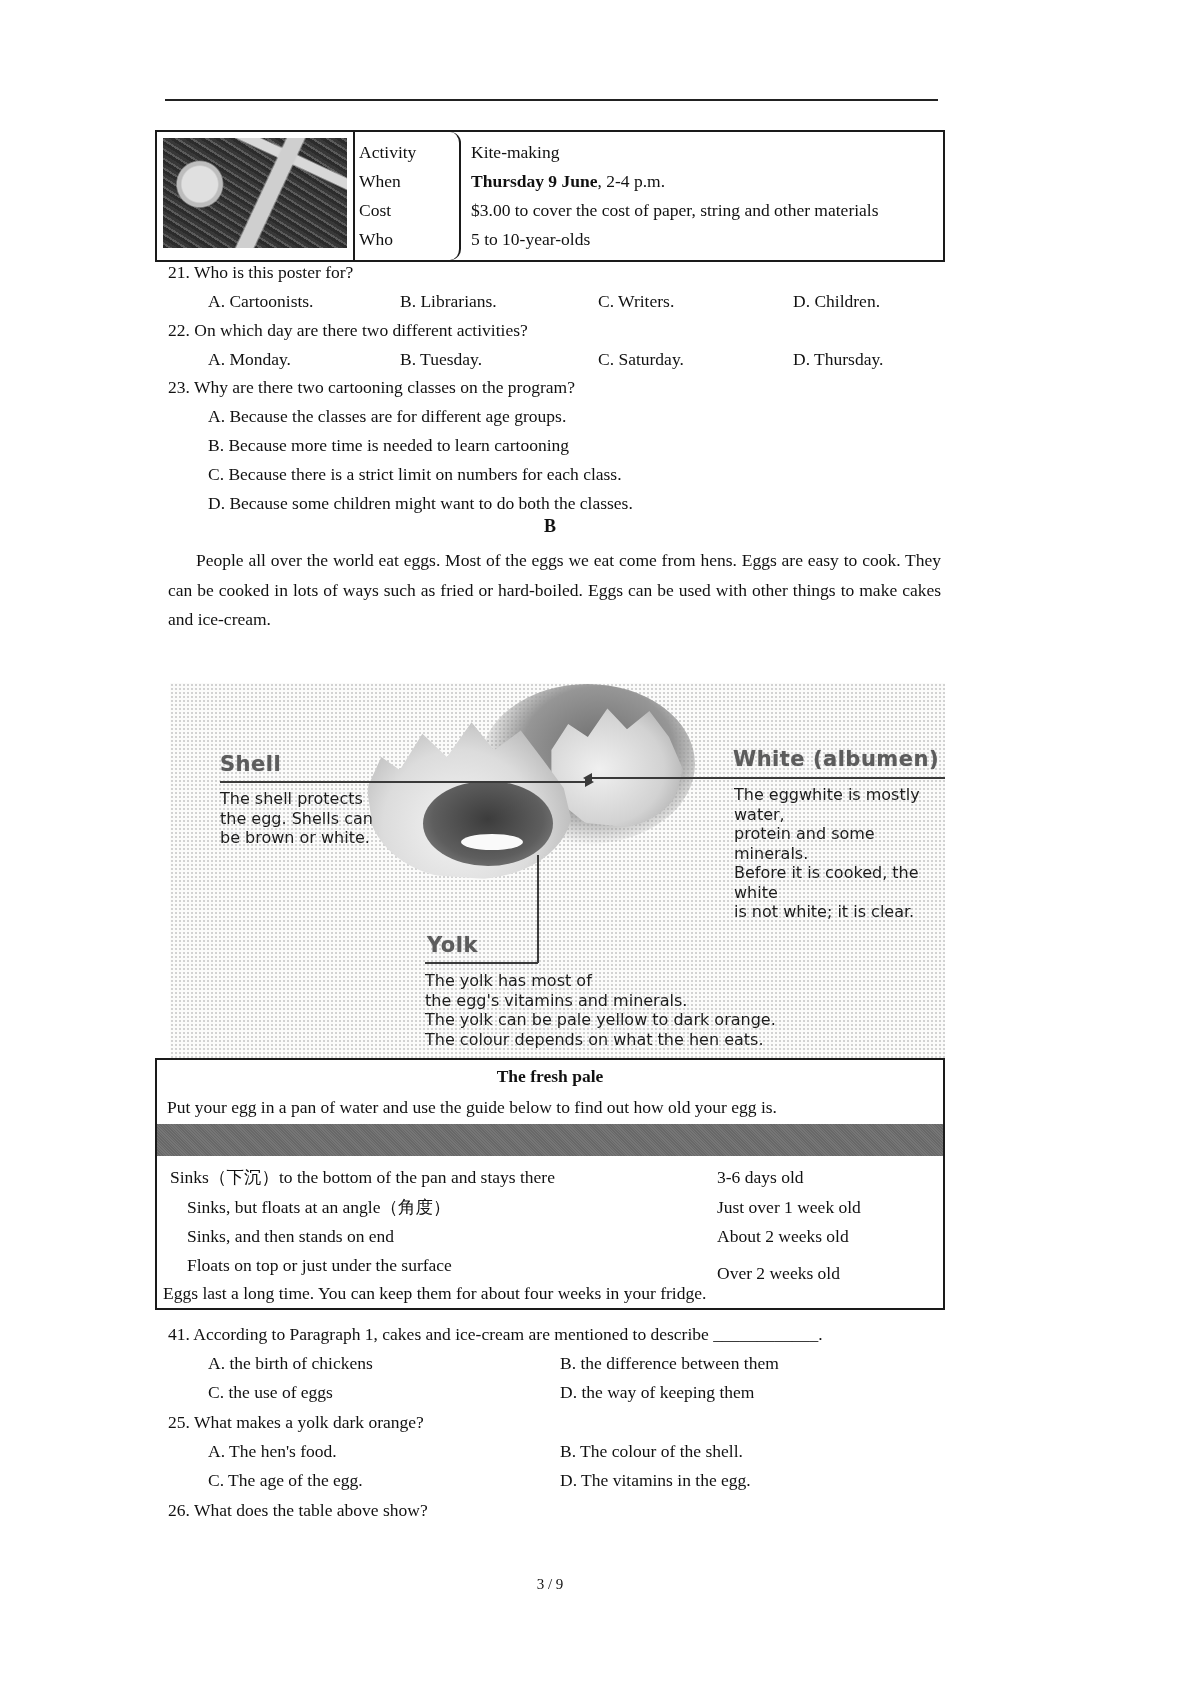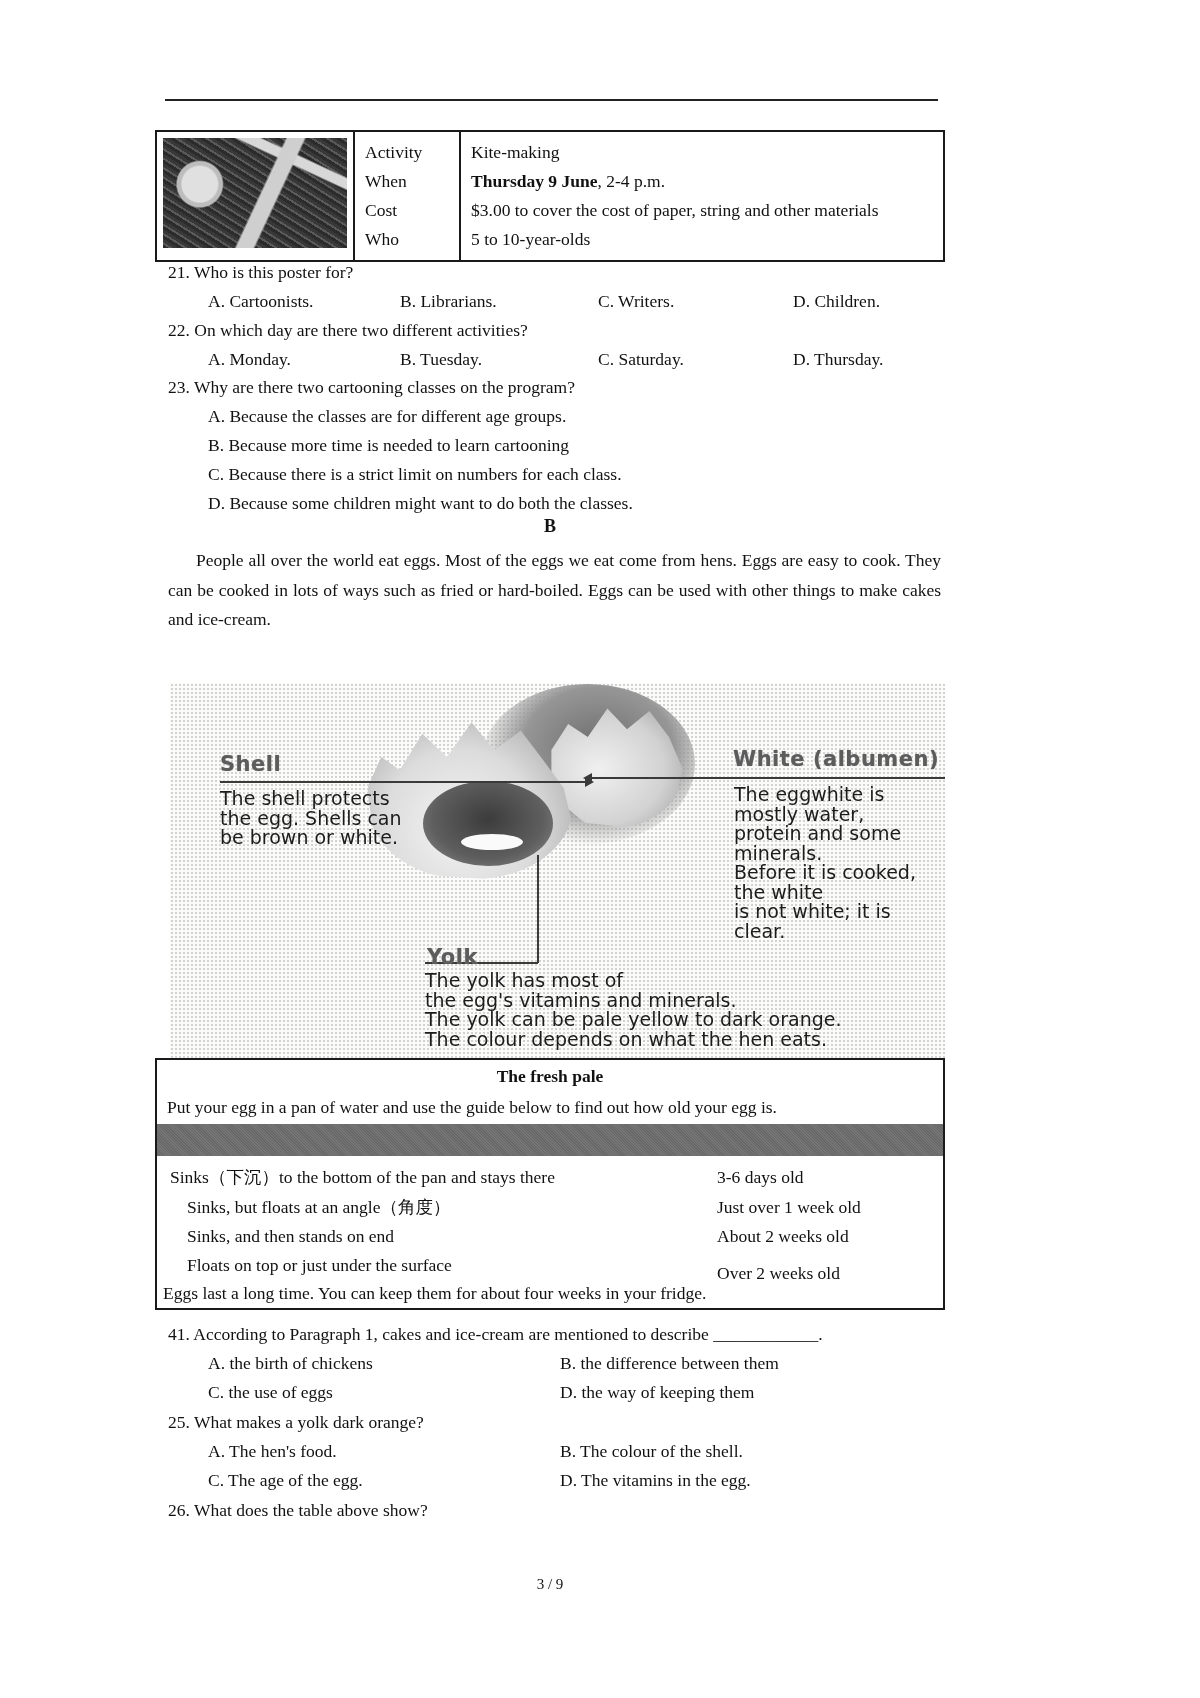--- a/index.html
+++ b/index.html
@@ -7,21 +7,21 @@
         font-family:"Liberation Serif",serif;color:#111;overflow:hidden;}
   .abs{position:absolute;}
   .t{font-size:17.5px;line-height:29px;white-space:nowrap;}
   .top-rule{left:165px;top:99px;width:773px;border-top:2px solid #222;height:0;}
 
   
   .poster{left:155px;top:130px;width:786px;border:2px solid #1a1a1a;
           display:grid;grid-template-columns:198px 106px 1fr;}
   .poster .cell{padding:6px 0 6px 0;}
   .poster .img-cell{border-right:2px solid #1a1a1a;padding:6px;}
-  .poster .labels-cell{border-right:2px solid #1a1a1a;padding-left:10px;}
+  .poster .labels-cell{border-right:2px solid #1a1a1a;padding-left:4px;border-radius:11px;}
   .poster .values-cell{padding-left:10px;}
   .poster .row{height:29px;line-height:29px;font-size:17.5px;white-space:nowrap;}
   .kite-photo{width:184px;height:110px;
     background:
       radial-gradient(circle at 20% 42%, #e0e0e0 0 11%, #bdbdbd 12% 14%, transparent 15%),
       linear-gradient(115deg, transparent 52%, #cfcfcf 53% 60%, transparent 61%),
       linear-gradient(205deg, transparent 20%, #d8d8d8 21% 26%, transparent 27%),
       repeating-linear-gradient(32deg, #2b2b2b 0 3px, #5a5a5a 3px 5px, #383838 5px 8px);
     }
 
@@ -36,21 +36,21 @@
   .passage{left:168px;top:546px;width:773px;font-size:17.5px;line-height:29.5px;
            text-align:justify;text-indent:28px;white-space:normal;}
 
   
   .diagram{left:170px;top:683px;width:775px;height:375px;background-color:#fbfbfa;
      background-image:radial-gradient(#cfcfcf 0.7px, transparent 0.8px);
      background-size:4px 4px;}
   .dlabel{position:absolute;font-family:"DejaVu Sans",sans-serif;font-weight:bold;
           font-size:21px;color:#5c5c5c;letter-spacing:0.5px;white-space:nowrap;
           text-shadow:0 0 1px #9a9a9a;}
-  .dtext{position:absolute;font-family:"DejaVu Sans",sans-serif;font-size:19px;
+  .dtext{position:absolute;font-family:"DejaVu Sans",sans-serif;font-size:16px;
          line-height:19.5px;color:#1c1c1c;white-space:pre-line;}
   .hline{position:absolute;border-top:2px solid #3a3a3a;height:0;}
   .vline{position:absolute;border-left:2px solid #3a3a3a;width:0;}
   .arrow-r{position:absolute;width:0;height:0;border-top:5px solid transparent;
            border-bottom:5px solid transparent;border-left:9px solid #3a3a3a;}
   .arrow-l{position:absolute;width:0;height:0;border-top:5px solid transparent;
            border-bottom:5px solid transparent;border-right:9px solid #3a3a3a;}
 
   
   .egg-photo{position:absolute;left:195px;top:3px;width:330px;height:197px;}
@@ -149,21 +149,21 @@
     <div class="dlabel" style="left:563px;top:64px;">White (albumen)</div>
     <div class="hline" style="left:421px;top:94px;width:354px;"></div>
     <div class="arrow-l" style="left:413px;top:90px;"></div>
     <div class="dtext" style="left:564px;top:102px;">The eggwhite is mostly water,
 protein and some minerals.
 Before it is cooked, the white
 is not white; it is clear.</div>
 
     <div class="vline" style="left:367px;top:172px;height:108px;"></div>
     <div class="hline" style="left:255px;top:279px;width:113px;"></div>
-    <div class="dlabel" style="left:257px;top:262px;">Yolk</div>
+    <div class="dlabel" style="left:257px;top:250px;">Yolk</div>
     <div class="dtext" style="left:255px;top:288px;">The yolk has most of
 the egg's vitamins and minerals.
 The yolk can be pale yellow to dark orange.
 The colour depends on what the hen eats.</div>
   </div>
 
   <div class="abs fresh">
     <div class="title">The fresh pale</div>
     <div class="intro">Put your egg in a pan of water and use the guide below to find out how old your egg is.</div>
     <div class="bar"></div>

